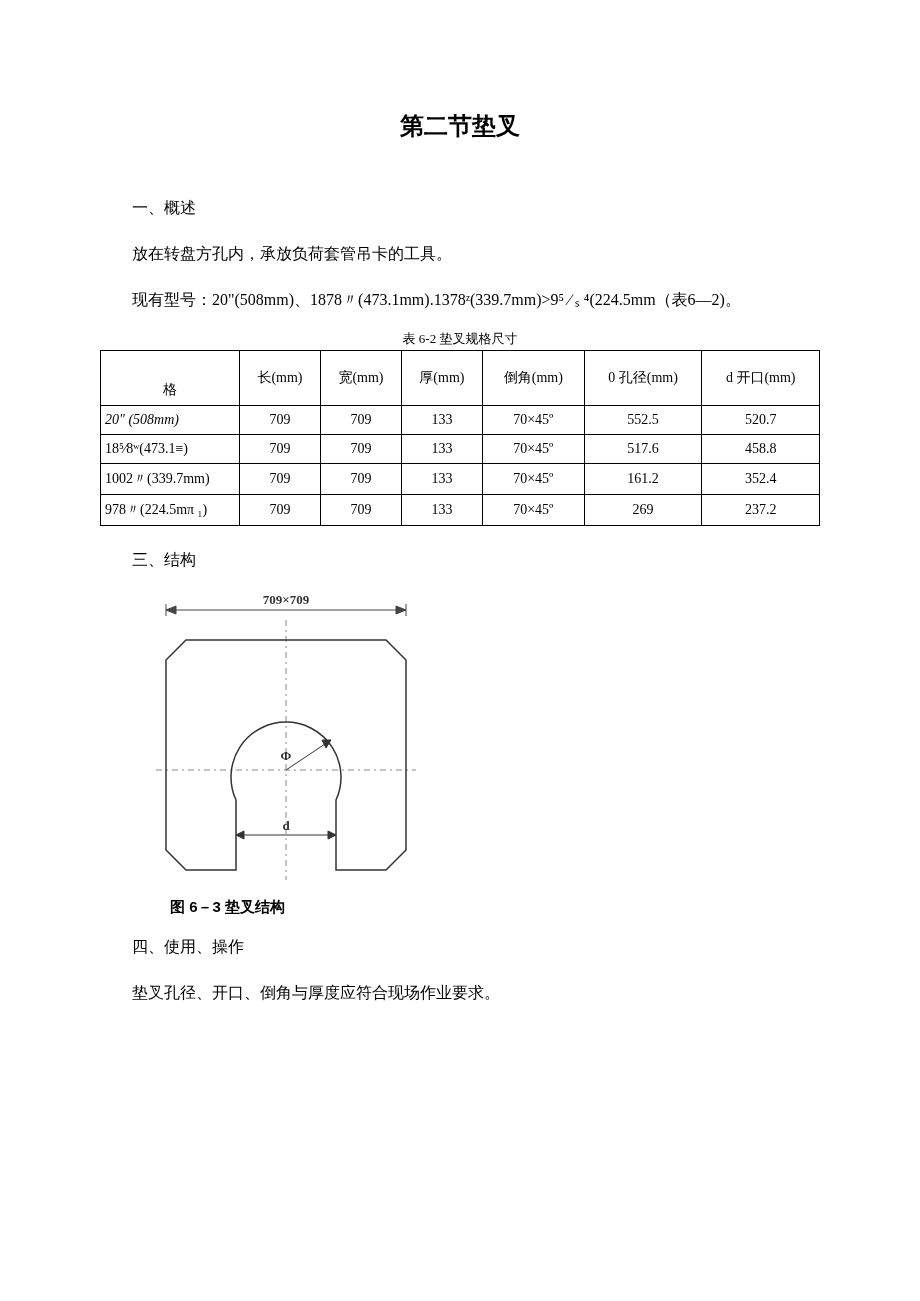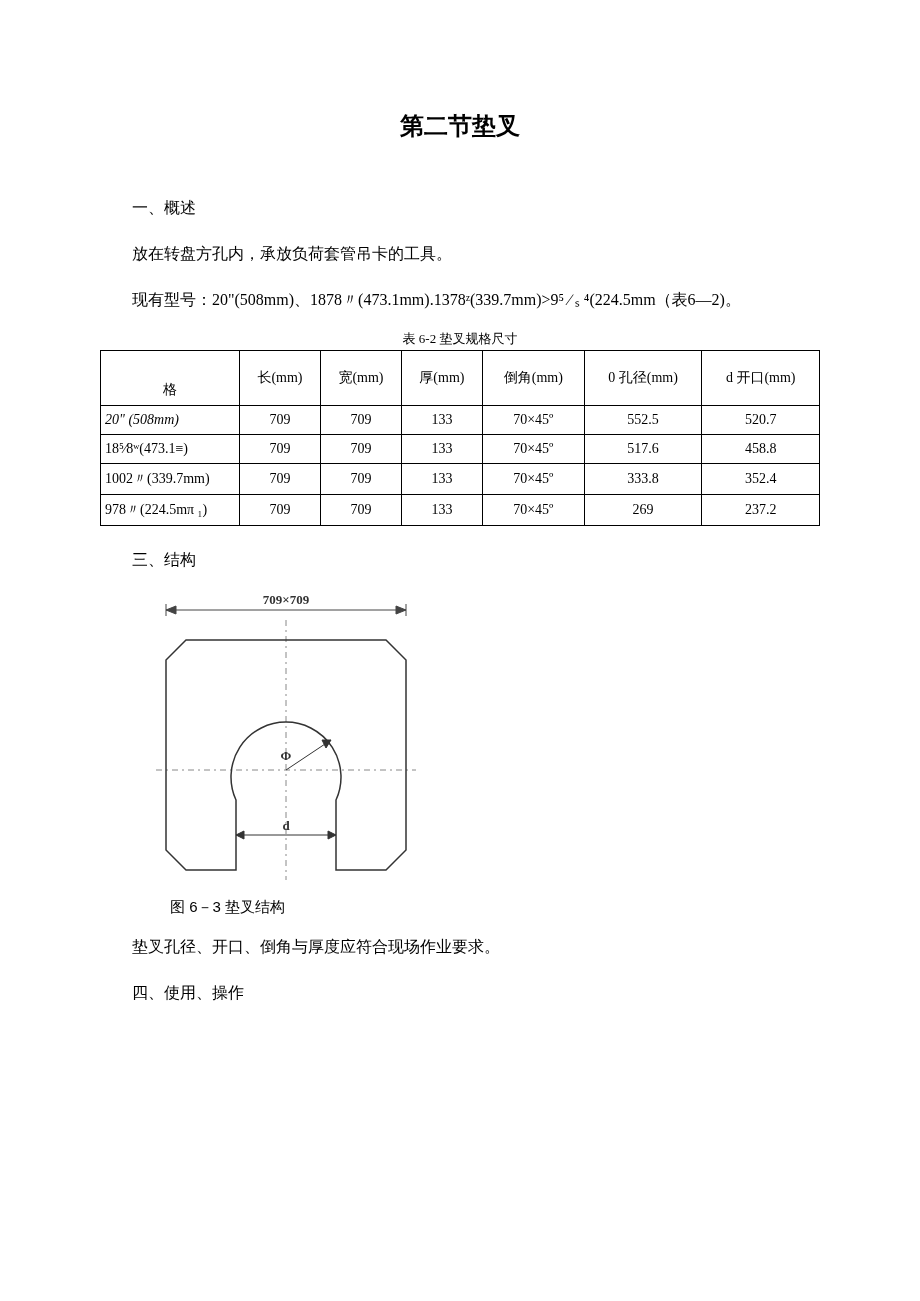--- a/index.html
+++ b/index.html
@@ -56,21 +56,21 @@
     text-align: left;
     padding-left: 4px;
   }
   .italic { font-style: italic; }
   .figure-wrap {
     margin: 14px 0 6px 36px;
     font-weight: bold;
   }
   .fig-caption {
     font-family: "SimHei", "黑体", sans-serif;
-    font-weight: normal;
+    font-weight: bold;
     font-size: 15px;
     margin: 8px 0 14px 70px;
   }
   svg { display: block; }
 </style>
 </head>
 <body>
 
 <div class="page">
 
@@ -113,21 +113,21 @@
         <td>70×45º</td>
         <td>517.6</td>
         <td>458.8</td>
       </tr>
       <tr>
         <td class="spec-cell">1002〃(339.7mm)</td>
         <td>709</td>
         <td>709</td>
         <td>133</td>
         <td>70×45º</td>
-        <td>333.8</td>
+        <td>161.2</td>
         <td>352.4</td>
       </tr>
       <tr>
         <td class="spec-cell">978〃(224.5mπ ₁)</td>
         <td>709</td>
         <td>709</td>
         <td>133</td>
         <td>70×45º</td>
         <td>269</td>
         <td>237.2</td>
@@ -169,17 +169,17 @@
         <line x1="100" y1="245" x2="200" y2="245"></line>
         <polygon points="100,245 108,241 108,249"></polygon>
         <polygon points="200,245 192,241 192,249"></polygon>
       </g>
       <text x="150" y="240" text-anchor="middle" font-size="13" fill="#333">d</text>
     </svg>
   </div>
 
   <div class="fig-caption">图 6－3 垫叉结构</div>
 
+  <p>四、使用、操作</p>
   <p>垫叉孔径、开口、倒角与厚度应符合现场作业要求。</p>
-  <p>四、使用、操作</p>
 
 
 </div>
 
 </body></html>

